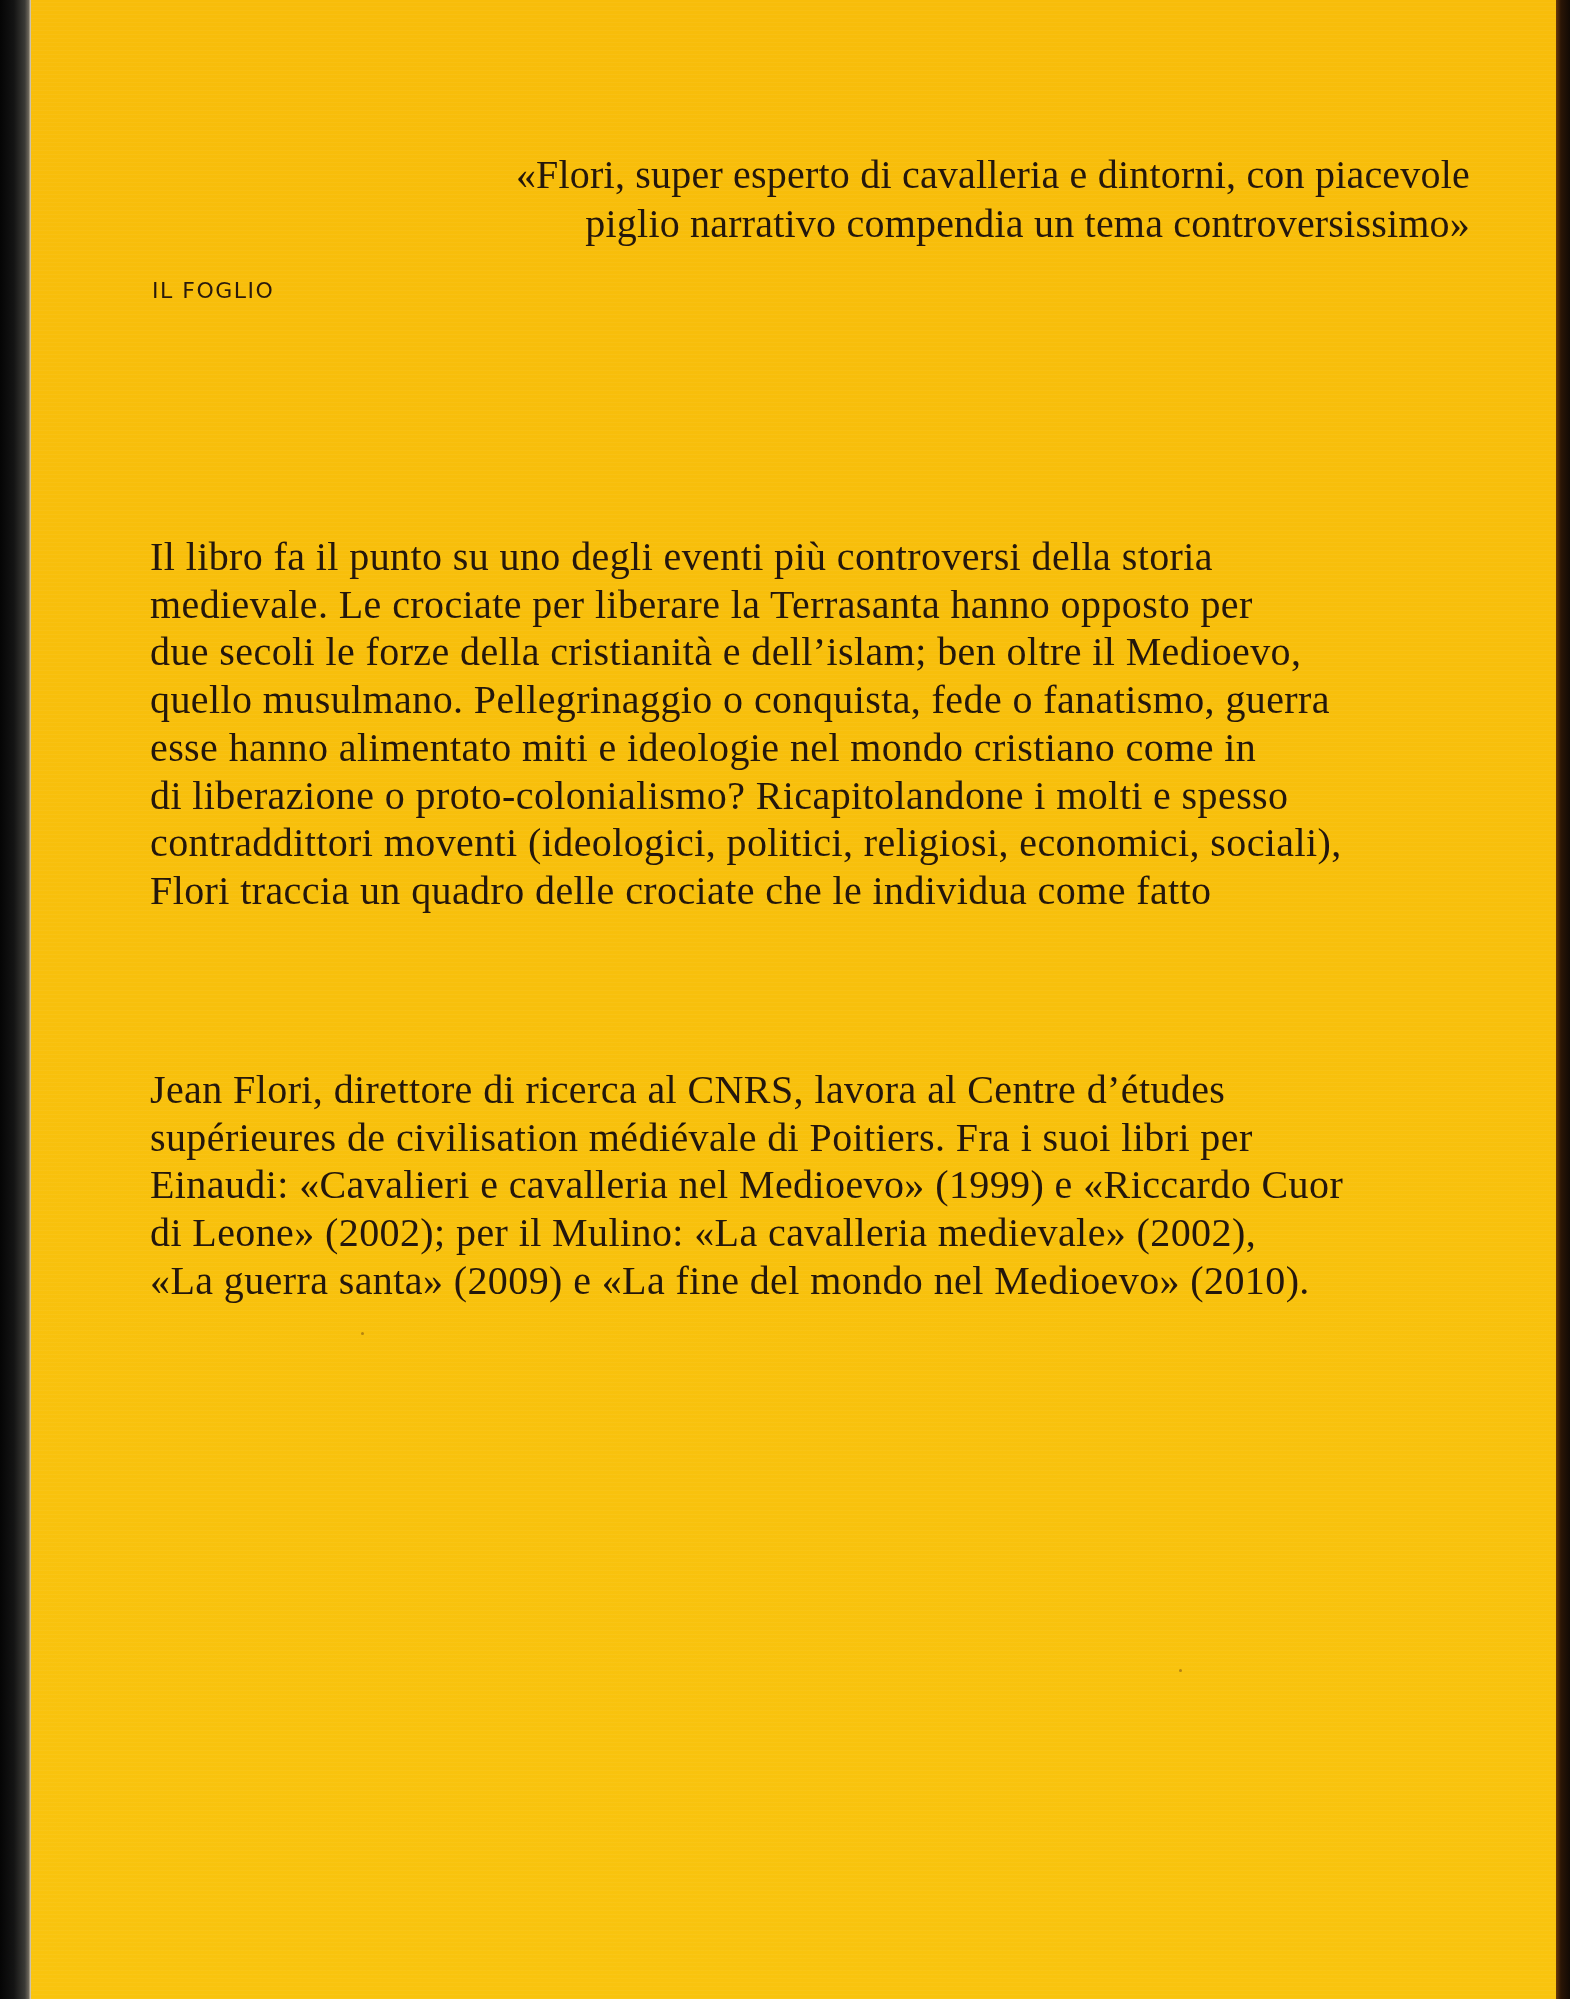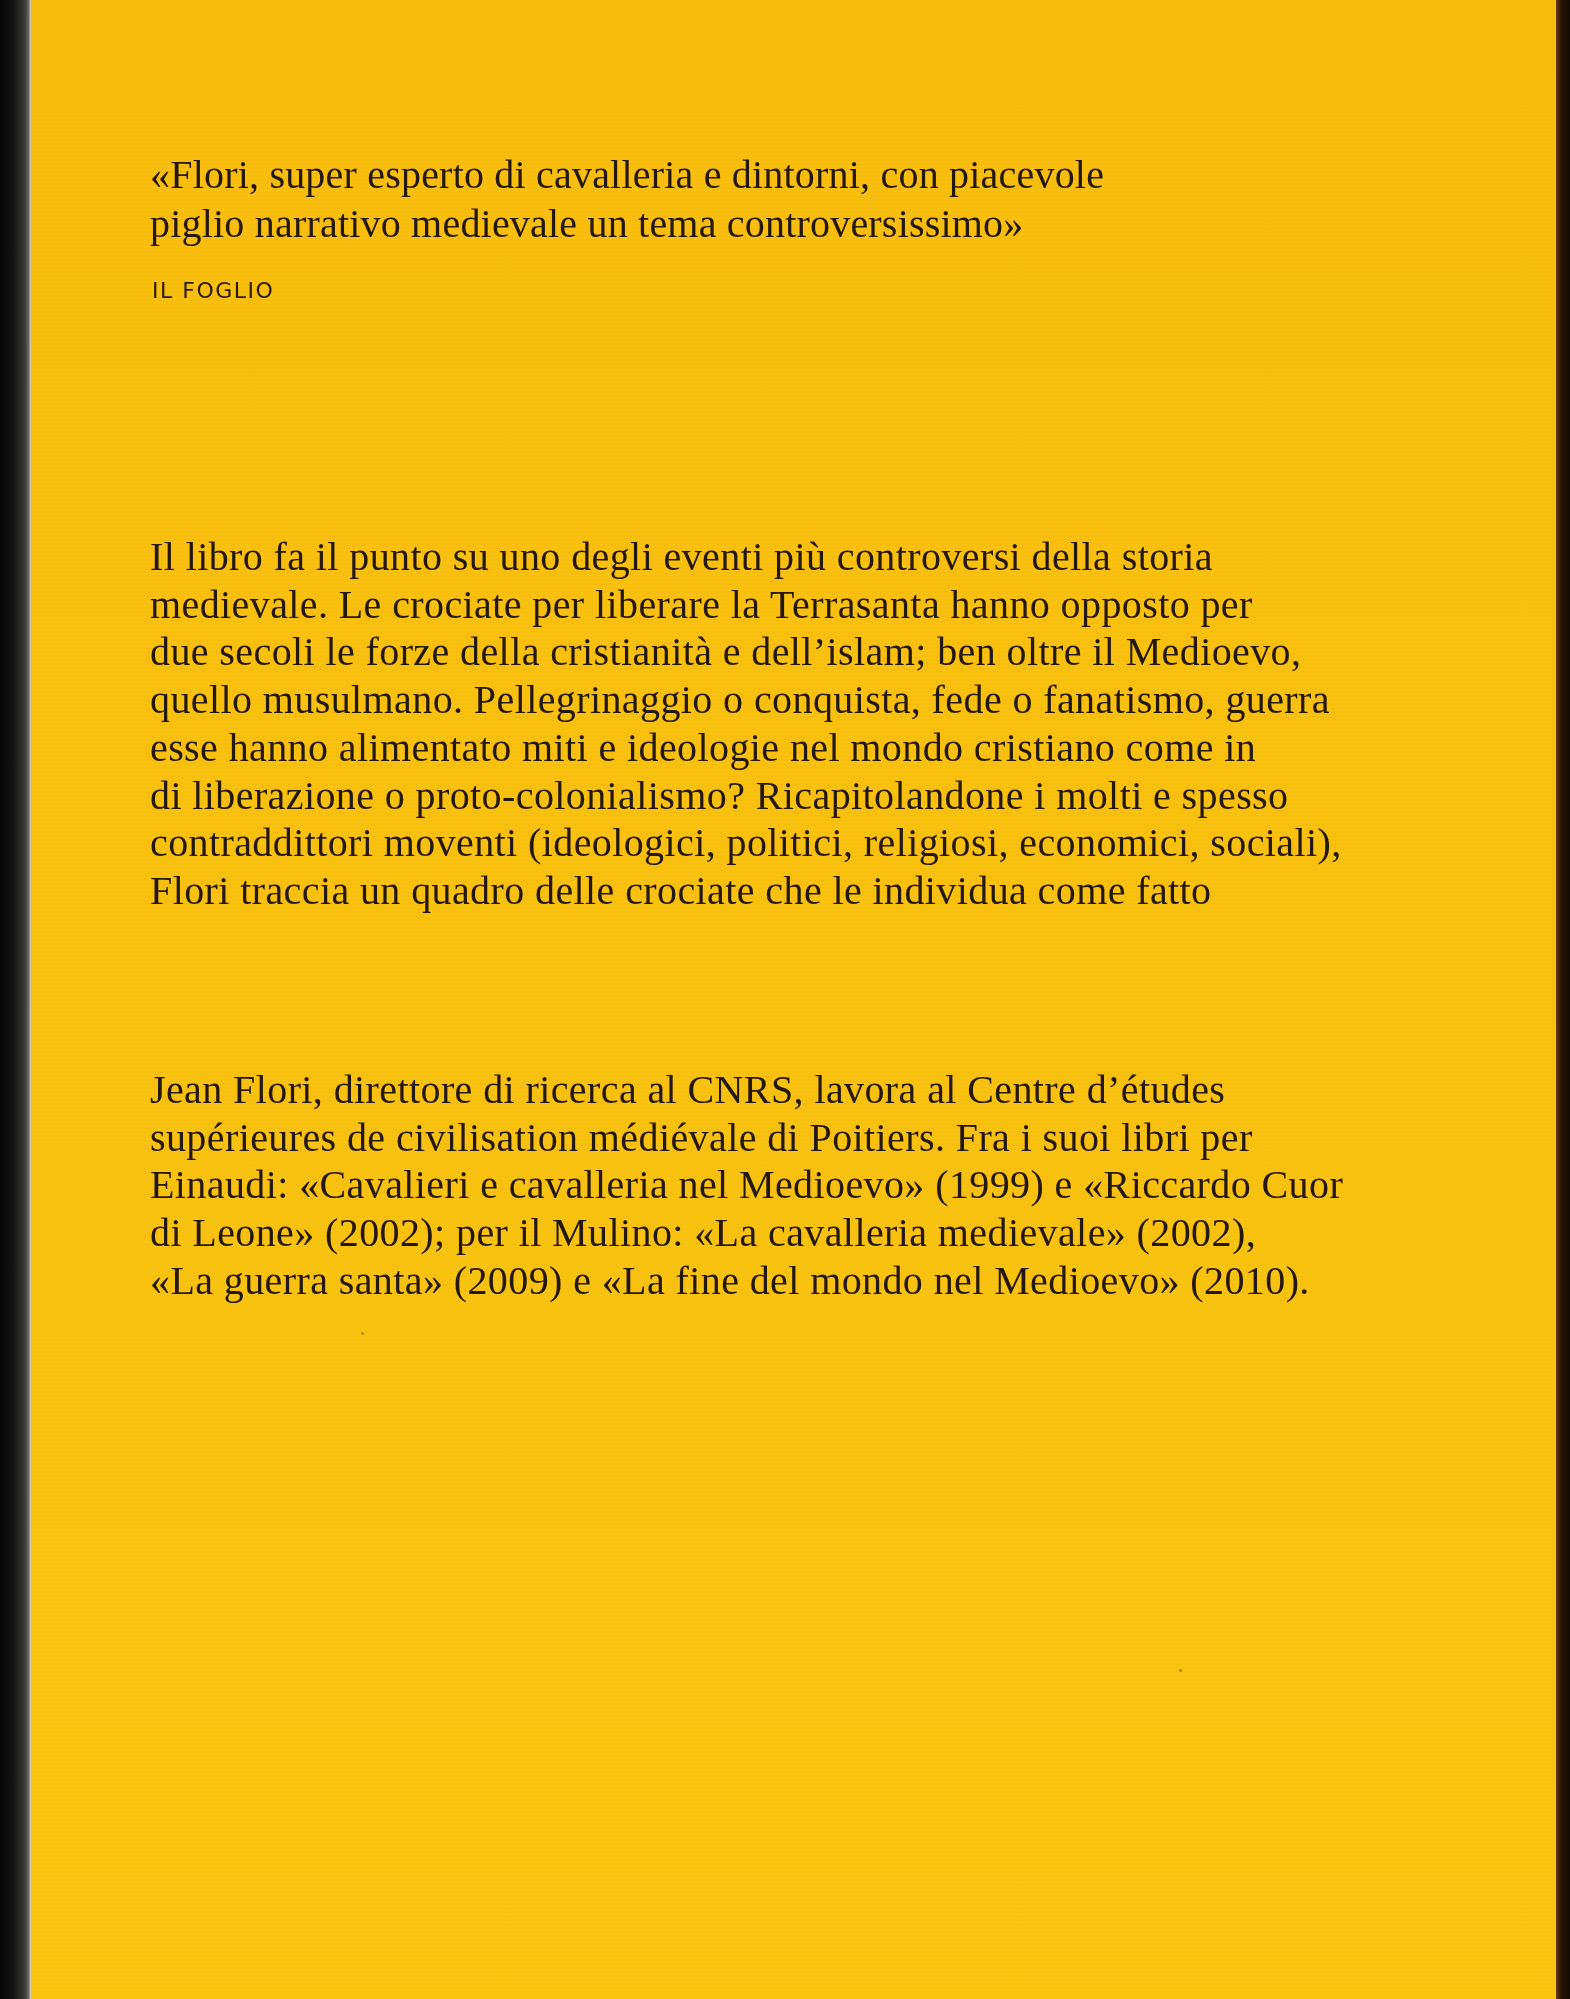--- a/index.html
+++ b/index.html
@@ -36,20 +36,21 @@
       width: 1320px;
       color: #24170c;
       font-family: "DejaVu Serif", "Liberation Serif", serif;
     }
     .quote {
       top: 150px;
       font-family: "Liberation Serif", "DejaVu Serif", serif;
       font-size: 40px;
       line-height: 49px;
       letter-spacing: 0.2px;
+      text-align: right;
     }
     .quote-line { display: block; white-space: nowrap; }
     .source {
       position: absolute;
       left: 152px;
       top: 278px;
       font-family: "DejaVu Sans", "Liberation Sans", sans-serif;
       font-size: 22px;
       letter-spacing: 1.5px;
       color: #2a1a0c;
@@ -75,21 +76,21 @@
   </style>
 </head>
 <body>
 
 <div class="cover"></div>
 <div class="spine-left"></div>
 <div class="edge-right"></div>
 
 <div class="text-block quote">
   <span class="quote-line">«Flori, super esperto di cavalleria e dintorni, con piacevole</span>
-  <span class="quote-line">piglio narrativo medievale un tema controversissimo»</span>
+  <span class="quote-line">piglio narrativo compendia un tema controversissimo»</span>
 </div>
 
 <div class="source">IL FOGLIO</div>
 
 <div class="text-block body-para para1">
   <span class="line">Il libro fa il punto su uno degli eventi più controversi della storia</span>
   <span class="line">medievale. Le crociate per liberare la Terrasanta hanno opposto per</span>
   <span class="line">due secoli le forze della cristianità e dell’islam; ben oltre il Medioevo,</span>
   <span class="line">quello musulmano. Pellegrinaggio o conquista, fede o fanatismo, guerra</span>
   <span class="line">esse hanno alimentato miti e ideologie nel mondo cristiano come in</span>

